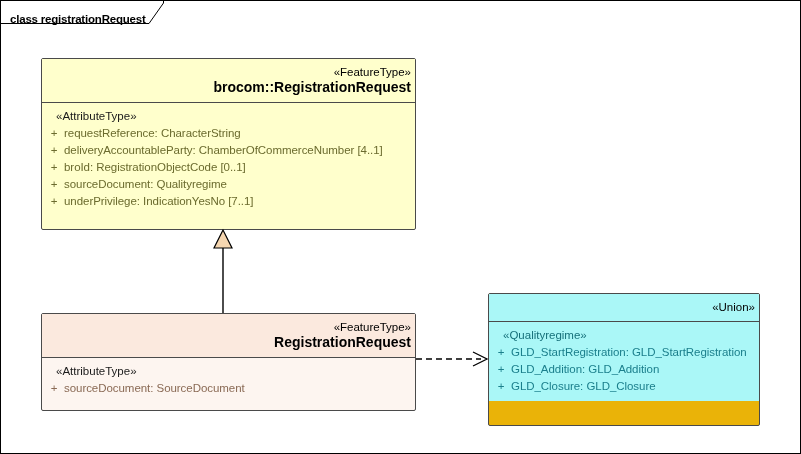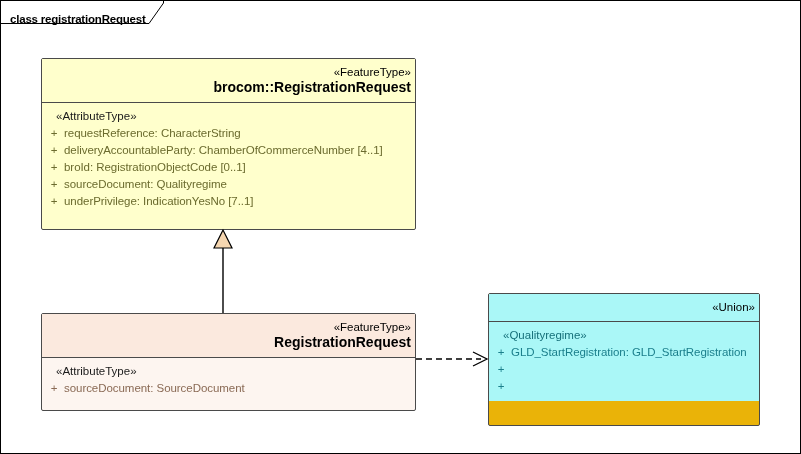--- a/index.html
+++ b/index.html
@@ -236,23 +236,25 @@
     </div>
     <div class="uml-divider"></div>
     <div class="uml-compartment">
       <div class="compartment-stereotype">«Qualityregime»</div>
       <div class="attr-row">
         <span class="attr-vis">+</span>
         <span class="attr-text">GLD_StartRegistration: GLD_StartRegistration</span>
       </div>
       <div class="attr-row">
         <span class="attr-vis">+</span>
-      </div>
-      <div class="attr-row">
-        <span class="attr-vis">+</span>
+        <span class="attr-text">GLD_Addition: GLD_Addition</span>
+      </div>
+      <div class="attr-row">
+        <span class="attr-vis">+</span>
+        <span class="attr-text">GLD_Closure: GLD_Closure</span>
       </div>
     </div>
   </div>
 
   <svg id="connectors" viewBox="0 0 801 454">
 
     <g>
       <line x1="222" y1="312" x2="222" y2="246" stroke="#000000" stroke-width="1.4"></line>
       <polygon points="222,229 213,247 231,247" fill="#f5d6b0" stroke="#000000" stroke-width="1.2"></polygon>
     </g>

